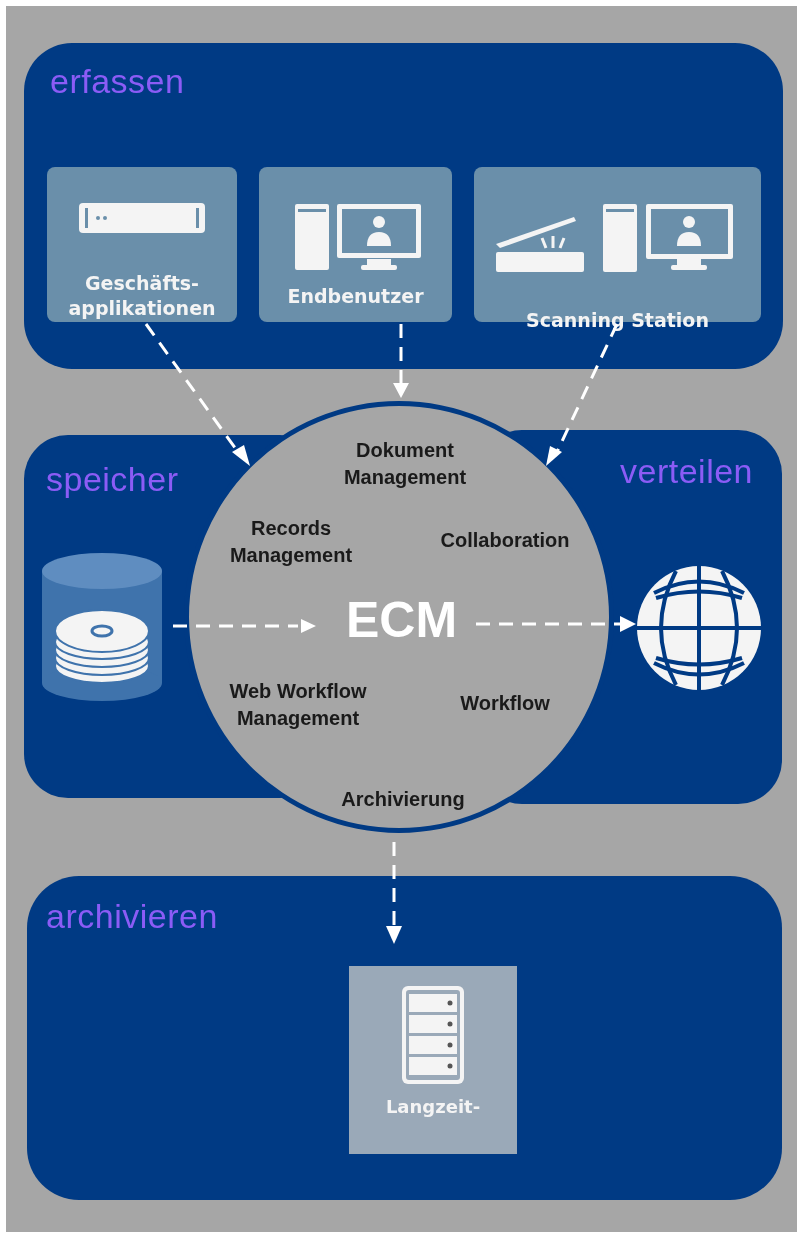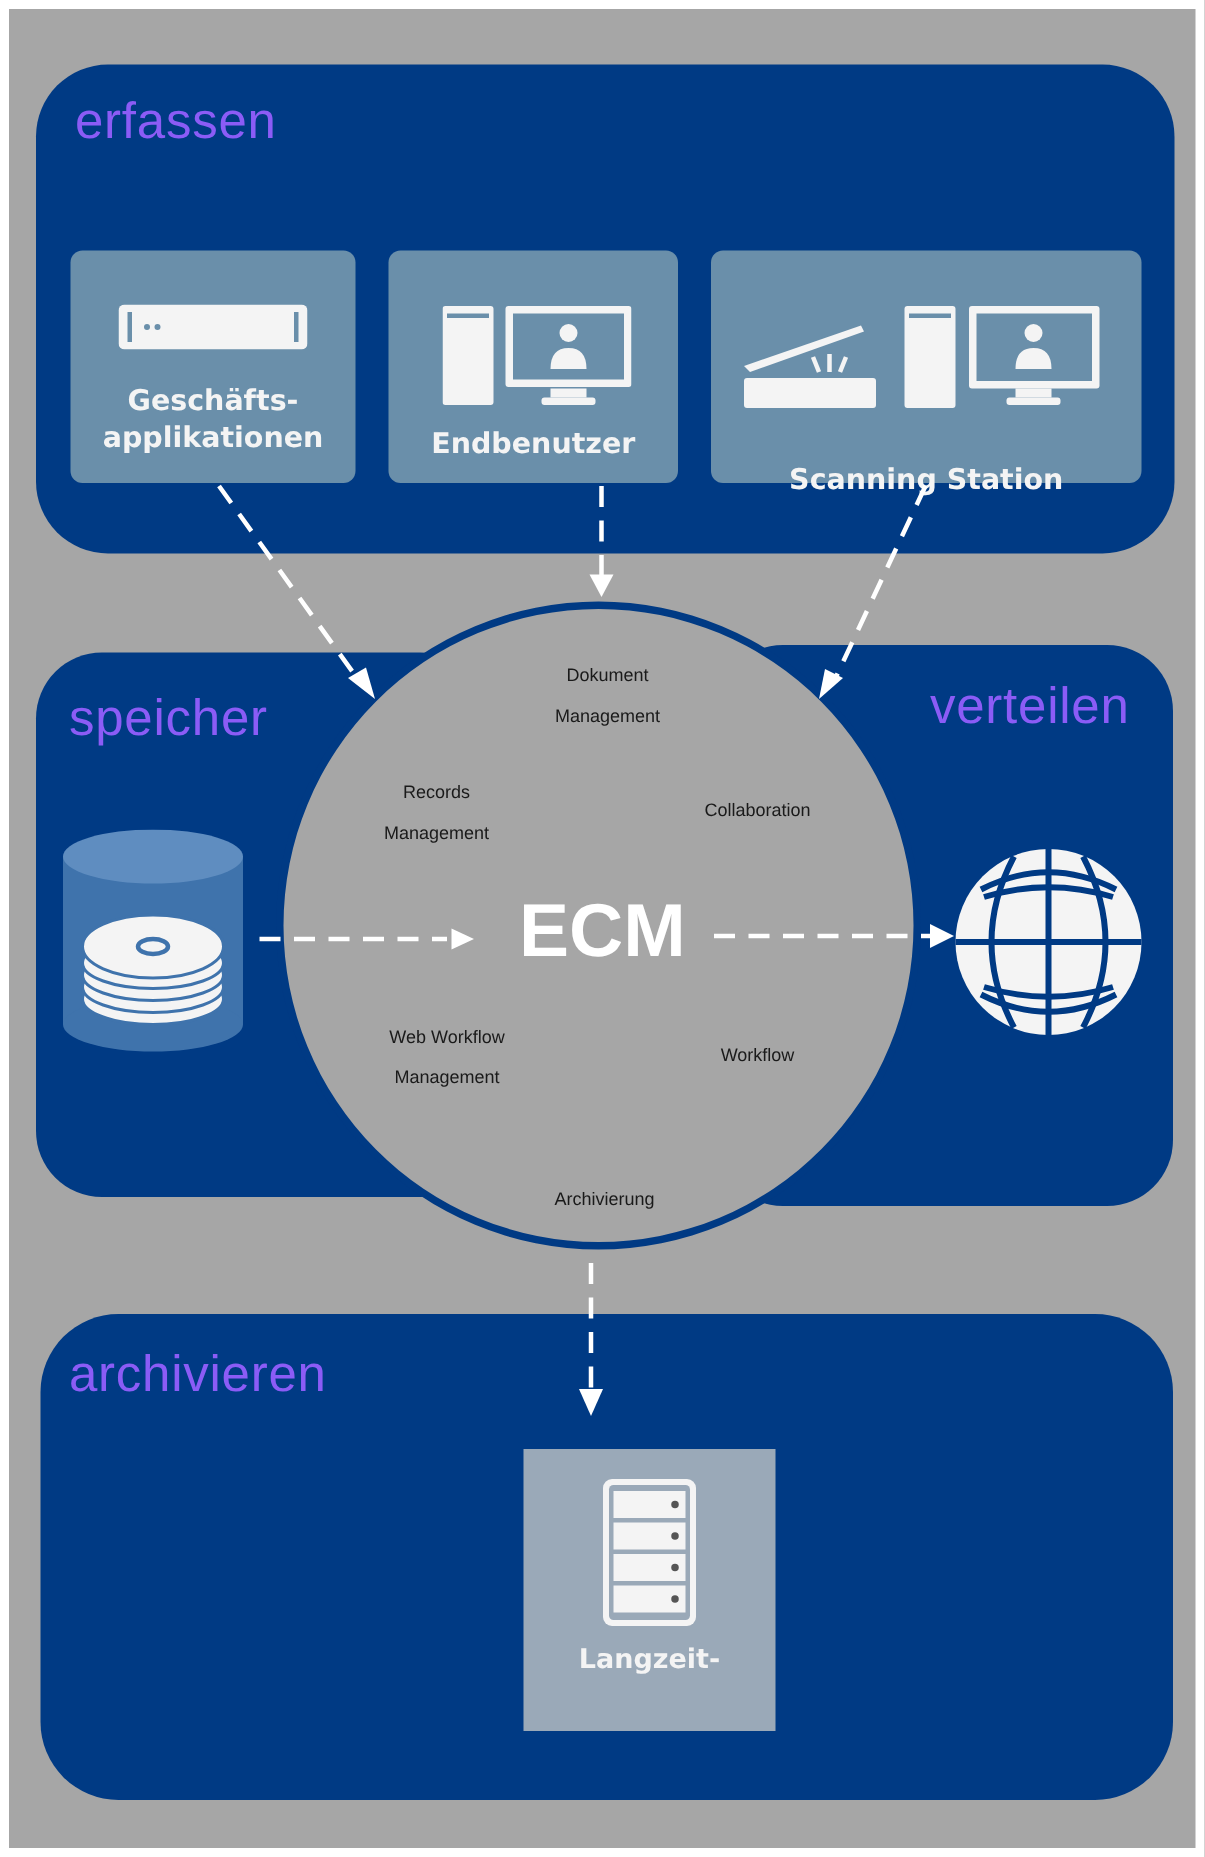--- a/index.html
+++ b/index.html
@@ -4,41 +4,41 @@
 <style>
   html,body{margin:0;padding:0;}
   body{width:803px;height:1238px;background:#fff;position:relative;overflow:hidden;font-family:"DejaVu Sans","Liberation Sans",sans-serif;}
   .canvas{position:absolute;left:6px;top:6px;width:791px;height:1226px;background:#a6a6a6;}
   .panel{position:absolute;background:#003a84;border-radius:48px;}
   .panel-title{position:absolute;color:#8b5cf6;font-size:34px;font-family:Liberation Sans, sans-serif;letter-spacing:0.5px;}
   .card{position:absolute;background:#6a8faa;border-radius:8px;}
   .card-label{position:absolute;left:0;right:0;text-align:center;color:#f4f4f4;font-weight:bold;font-size:19px;line-height:25px;font-family:"DejaVu Sans","Liberation Sans",sans-serif;}
   svg{position:absolute;}
   .ecm-circle{position:absolute;left:184px;top:401px;width:430px;height:432px;border-radius:50%;background:#a6a6a6;border:5px solid #003a84;box-sizing:border-box;}
-  .ecm-item{position:absolute;color:#1a1a1a;font-weight:normal;font-size:12px;line-height:27px;text-align:center;font-family:"Liberation Sans","DejaVu Sans",sans-serif;}
+  .ecm-item{position:absolute;color:#1a1a1a;font-weight:bold;font-size:20px;line-height:27px;text-align:center;font-family:"Liberation Sans","DejaVu Sans",sans-serif;}
   .ecm-title{position:absolute;color:#ffffff;font-weight:bold;font-size:50px;font-family:"Liberation Sans","DejaVu Sans",sans-serif;}
   .storage-card{position:absolute;background:#9aa9b8;margin-left:42px;}
 </style>
 </head>
 <body>
 
 <div class="canvas"></div>
 
 <div class="panel" style="left:24px;top:43px;width:759px;height:326px;"></div>
 <div class="panel-title" style="left:50px;top:62px;">erfassen</div>
 
 <div class="card" style="left:47px;top:167px;width:190px;height:155px;">
   <svg style="left:32px;top:36px;" width="126" height="30" viewBox="0 0 126 30">
     <rect x="0" y="0" width="126" height="30" rx="4" fill="#f4f4f4"></rect>
     <rect x="6" y="5" width="3" height="20" fill="#6a8faa"></rect>
     <rect x="117" y="5" width="3" height="20" fill="#6a8faa"></rect>
     <circle cx="19" cy="15" r="2" fill="#6a8faa"></circle>
     <circle cx="26" cy="15" r="2" fill="#6a8faa"></circle>
   </svg>
-  <div class="card-label" style="top:88px;">
+  <div class="card-label" style="top:104px;">
     <div>Geschäfts-</div>
     <div>applikationen</div>
   </div>
 </div>
 
 <div class="card" style="left:259px;top:167px;width:193px;height:155px;">
   <svg style="left:36px;top:37px;" width="126" height="68" viewBox="0 0 126 68">
     <rect x="0" y="0" width="34" height="66" rx="2" fill="#f4f4f4"></rect>
     <rect x="3" y="5" width="28" height="3" fill="#6a8faa"></rect>
     <rect x="42" y="0" width="84" height="54" rx="2" fill="#f4f4f4"></rect>

